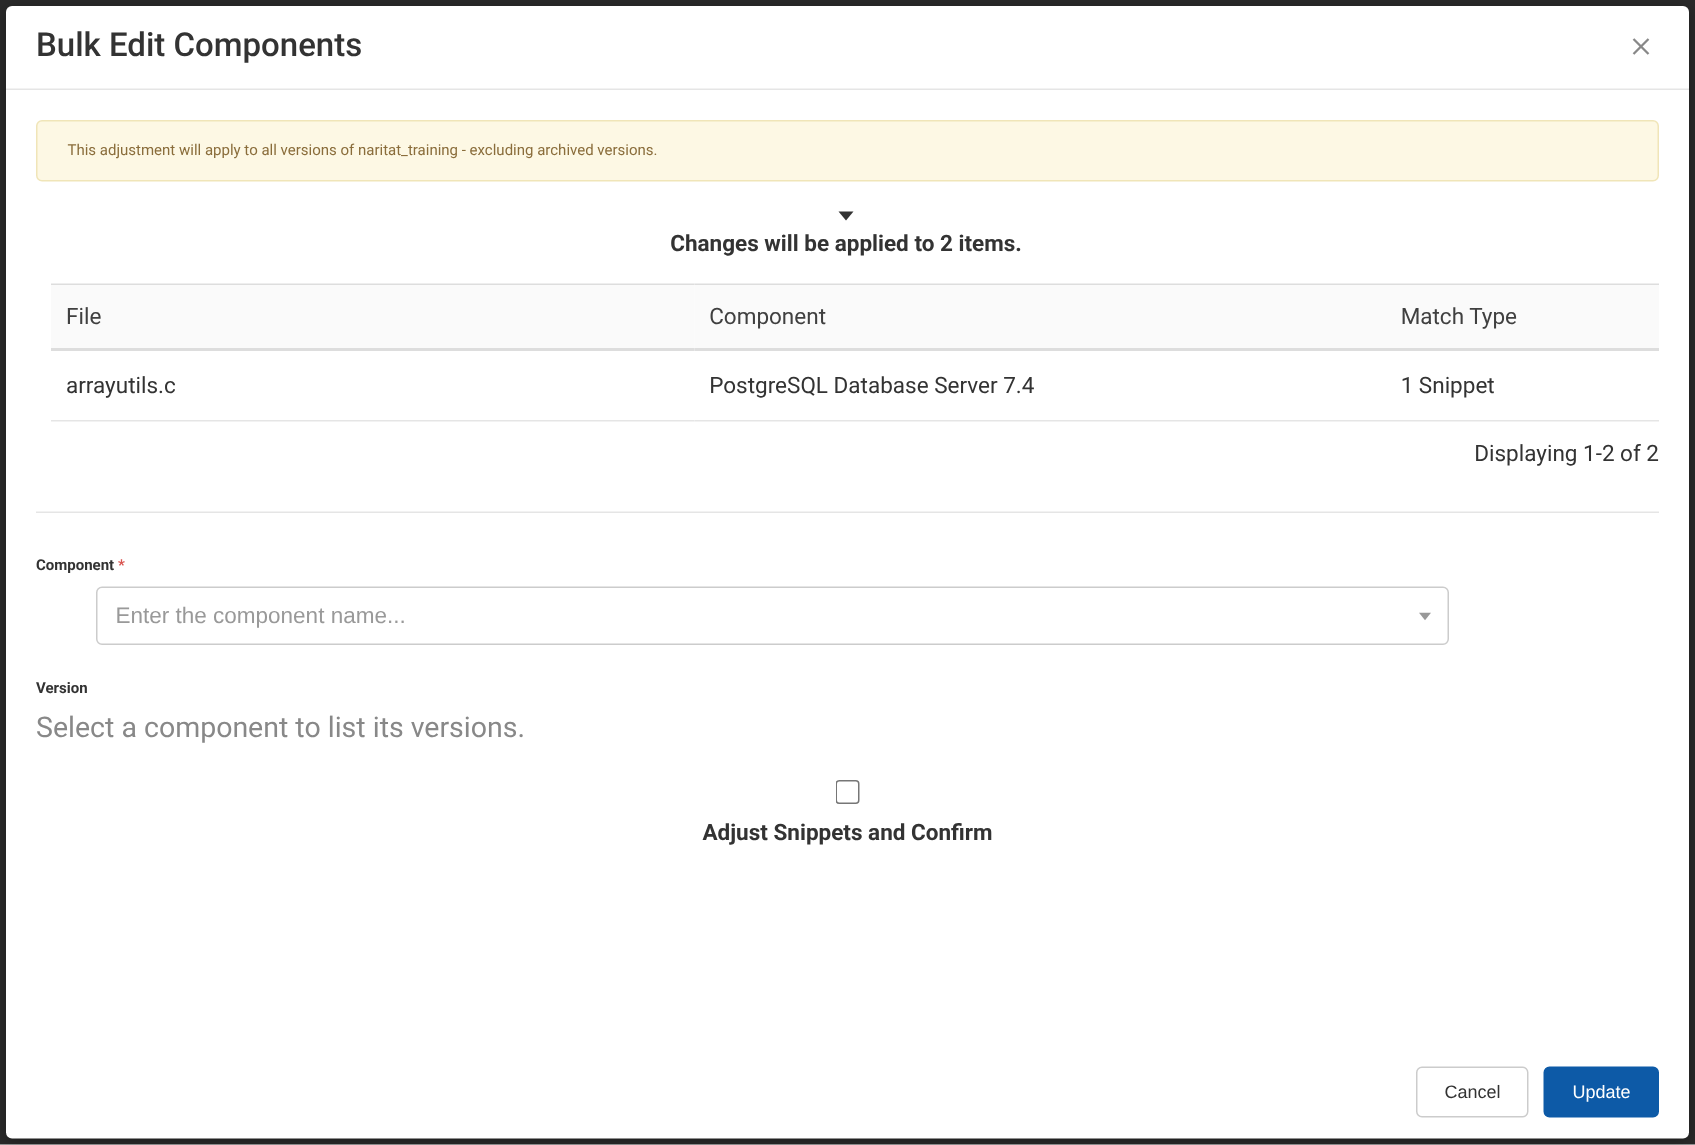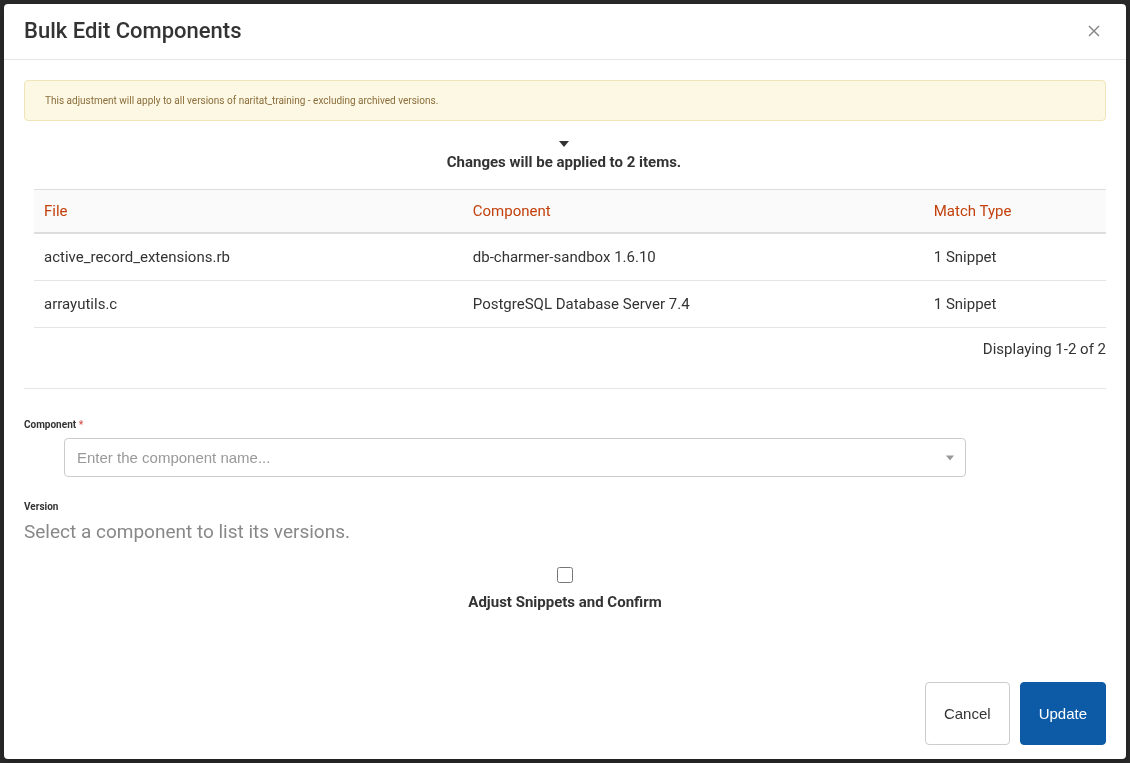--- a/index.html
+++ b/index.html
@@ -88,21 +88,21 @@
       margin-left: 10px;
       margin-bottom: 30px;
     }
     table {
       width: 100%;
       border-collapse: collapse;
     }
     thead th {
       text-align: left;
       font-weight: 400;
-      color: #c2410c;
+      color: #404040;
       font-size: 15px;
       padding: 12px 10px;
       border-top: 1px solid #ddd;
       border-bottom: 2px solid #ddd;
       background: #fafafa;
     }
     tbody td {
       padding: 14px 10px;
       border-bottom: 1px solid #e5e5e5;
       font-size: 15px;
@@ -184,23 +184,23 @@
       color: #333;
       cursor: pointer;
     }
     .modal-footer {
       display: flex;
       justify-content: flex-end;
       gap: 10px;
       padding: 14px 20px;
     }
     .btn {
-      padding: 22px 18px;
-      border-radius: 4px;
-      font-size: 15px;
+      padding: 9px 18px;
+      border-radius: 4px;
+      font-size: 12px;
       cursor: pointer;
       border: 1px solid transparent;
     }
     .btn-default {
       background: #fff;
       border-color: #ccc;
       color: #333;
     }
     .btn-primary {
       background: #0d5aa7;
@@ -236,25 +236,20 @@
       <table>
         <thead>
           <tr>
             <th style="width:40%">File</th>
             <th style="width:43%">Component</th>
             <th style="width:17%">Match Type</th>
           </tr>
         </thead>
         <tbody>
           <tr>
-            <td>active_record_extensions.rb</td>
-            <td>db-charmer-sandbox 1.6.10</td>
-            <td>1 Snippet</td>
-          </tr>
-          <tr>
             <td>arrayutils.c</td>
             <td>PostgreSQL Database Server 7.4</td>
             <td>1 Snippet</td>
           </tr>
         </tbody>
       </table>
       <div class="pagination-info">Displaying 1-2 of 2</div>
     </div>
 
     <hr class="divider">

